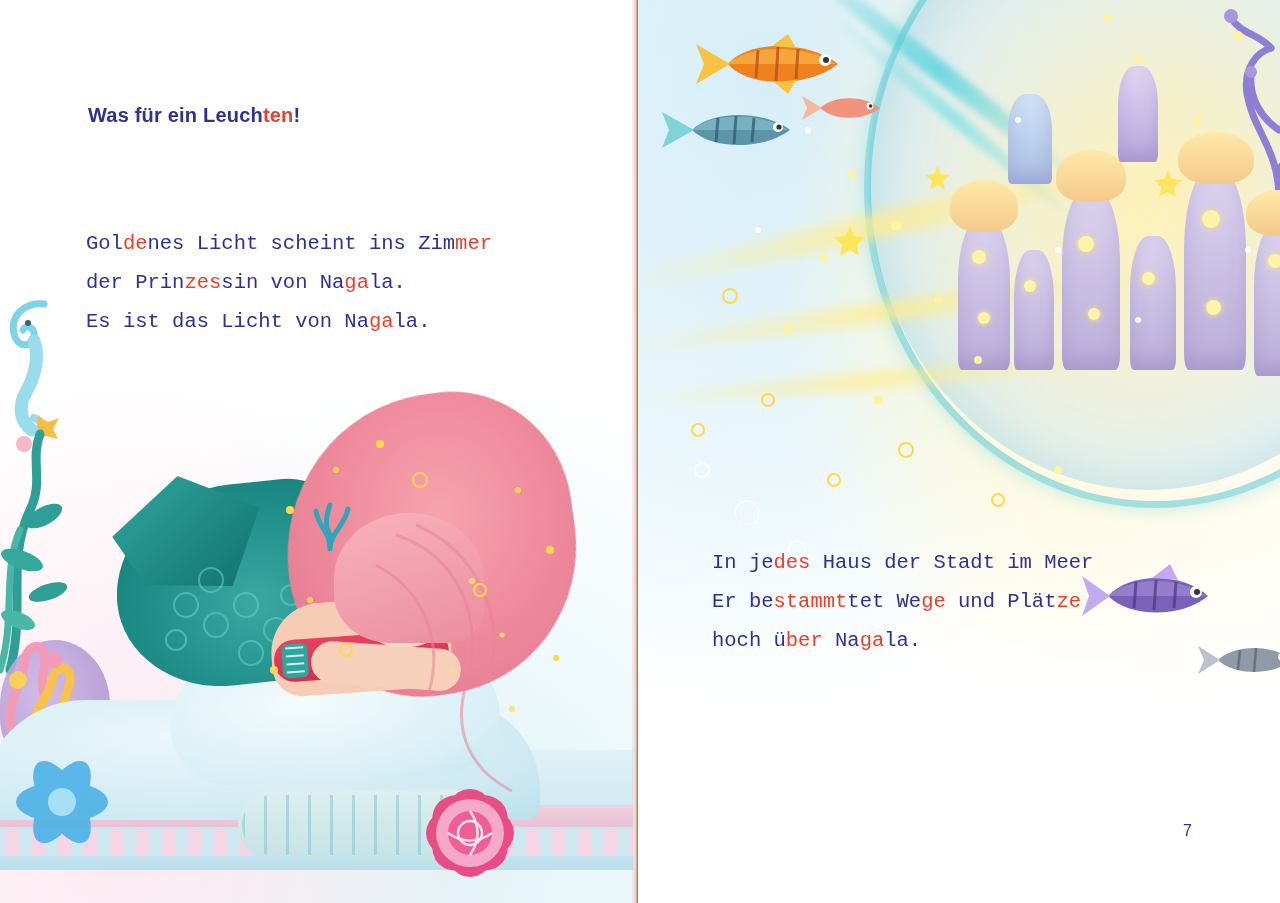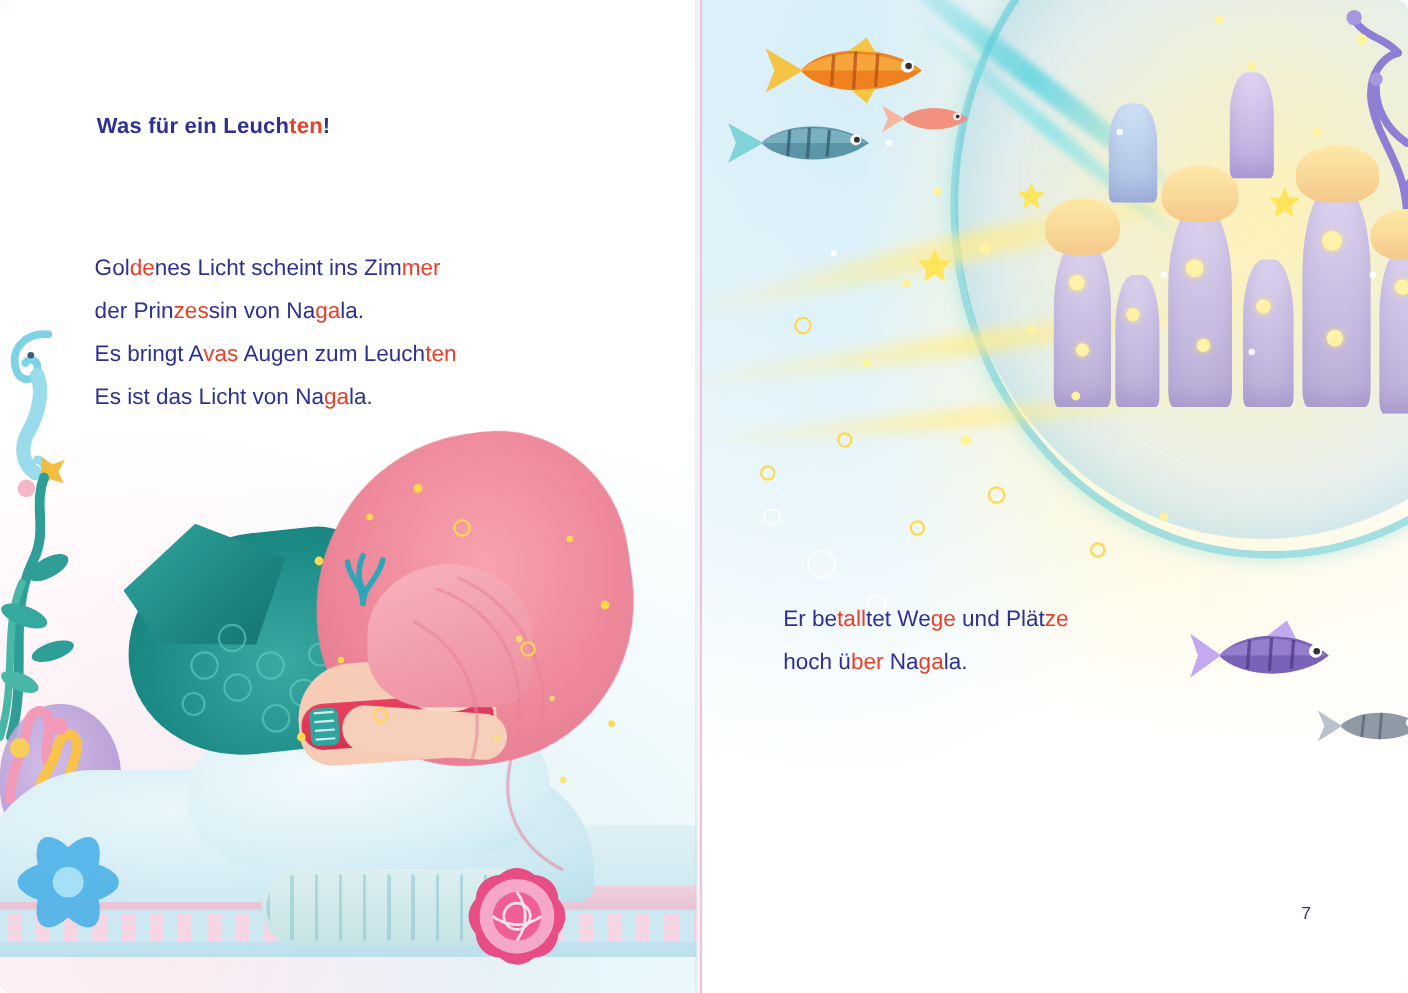--- a/index.html
+++ b/index.html
@@ -8,22 +8,21 @@
     background: #ffffff;
   }
   body {
     font-family: "Liberation Sans", sans-serif;
   }
   .page {
     position: relative;
     width: 1280px;
     height: 903px;
     overflow: hidden;
-    background: #f9a8d4;
-    border-radius: 11px;
+    background: #c2410c;
   }
 
   
   .left-page {
     position: absolute;
     left: 0; top: 0;
     width: 634px; height: 903px;
     overflow: hidden;
     background:
       radial-gradient(circle at 20% 90%, rgba(255,226,236,0.75) 0%, rgba(255,255,255,0) 45%),
@@ -60,21 +59,21 @@
   }
   .right-text {
     position: absolute;
     left: 712px; top: 543px;
     width: 500px;
     font-size: 20.5px;
     line-height: 39px;
     color: #2e3192;
     z-index: 20;
   }
-  .line { white-space: nowrap; }
+  .line { white-space: nowrap; font-family: Liberation Mono, monospace; }
   .r { color: #e8402a; }
 
   .page-number {
     position: absolute;
     left: 1183px; top: 822px;
     font-size: 16px;
     color: #2e3192;
     z-index: 30;
   }
 
@@ -421,21 +420,20 @@
       </svg>
     </div>
 
     <div class="headline">
       <span>Was für ein Leuch</span><span class="accent">ten</span><span>!</span>
     </div>
 
     <div class="left-text" id="left-stanza">
         <div class="line"><span>Gol</span><span class="r">de</span><span>nes Licht scheint ins Zim</span><span class="r">mer</span></div>
         <div class="line"><span>der Prin</span><span class="r">zes</span><span>sin von Na</span><span class="r">ga</span><span>la.</span></div>
-        <div class="line"><span>Es bringt A</span><span class="r">vas</span><span> Augen zum Leuch</span><span class="r">ten</span></div>
         <div class="line"><span>Es ist das Licht von Na</span><span class="r">ga</span><span>la.</span></div>
       </div>
   </div>
 
   <div class="page-gutter"></div>
 
   <div class="illu-right">
 
     <div class="sea-dome"></div>
     <div class="dome-rim"></div>
@@ -587,20 +585,21 @@
       <path d="M26 24 L4 10 L10 24 L4 38 Z" fill="#b9c3cd"></path>
       <g stroke="#5f6a76" stroke-width="2.6" fill="none" opacity="0.8">
         <path d="M46 14 L44 34"></path>
           <path d="M62 12 L60 36"></path>
       </g>
       <circle cx="88" cy="21" r="4" fill="#fff"></circle>
         <circle cx="88.6" cy="21" r="2" fill="#333"></circle>
     </svg>
 
     <div class="right-text" id="right-stanza" style="left:74px; top:543px;">
-        <div class="line"><span>Er be</span><span class="r">tall</span><span>tet We</span><span class="r">ge</span><span> und Plät</span><span class="r">ze</span></div>
+        <div class="line"><span>In je</span><span class="r">des</span><span> Haus der Stadt im Meer</span></div>
+        <div class="line"><span>Er be</span><span class="r">stammt</span><span>tet We</span><span class="r">ge</span><span> und Plät</span><span class="r">ze</span></div>
         <div class="line"><span>hoch ü</span><span class="r">ber</span><span> Na</span><span class="r">ga</span><span>la.</span></div>
       </div>
 
     <div class="page-number" style="left:545px; top:822px;">7</div>
   </div>
 
 </div>
 
 </body></html>

